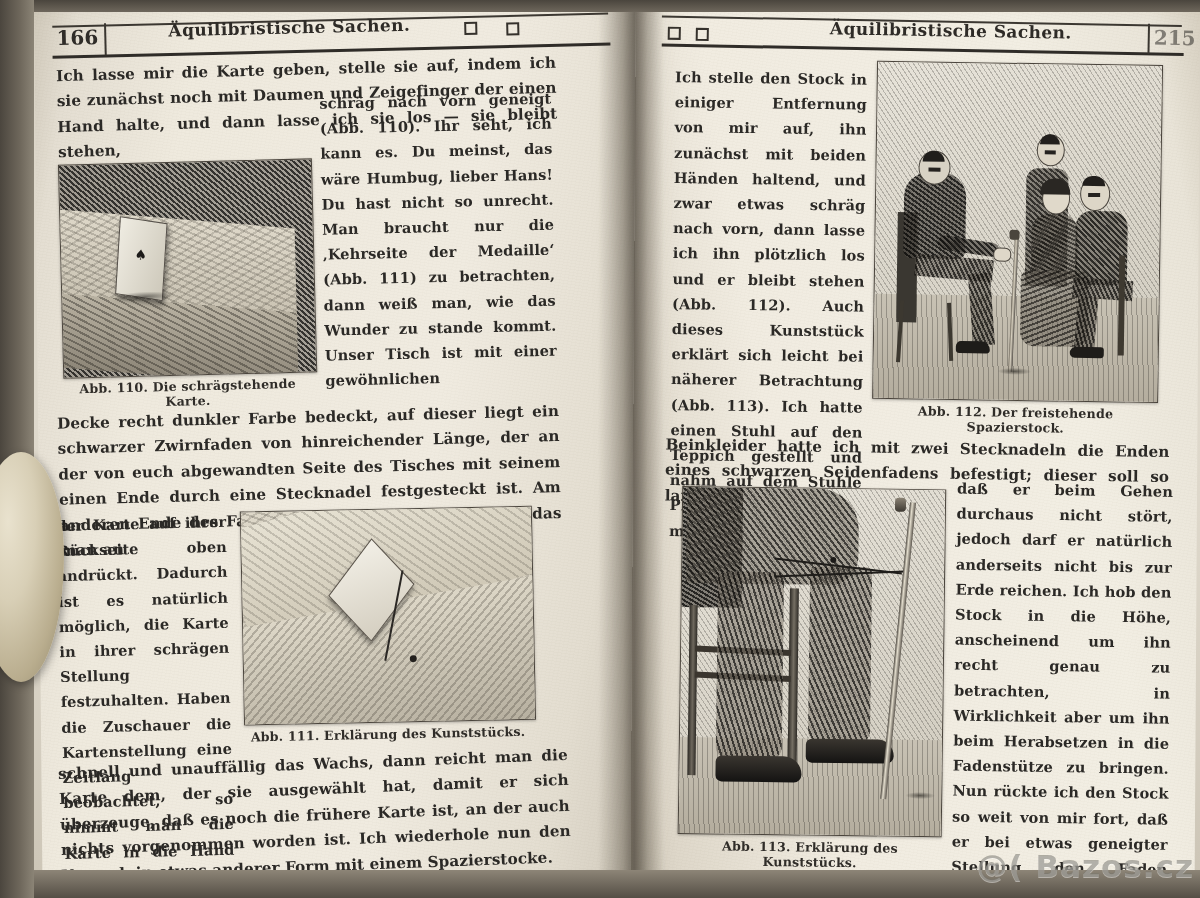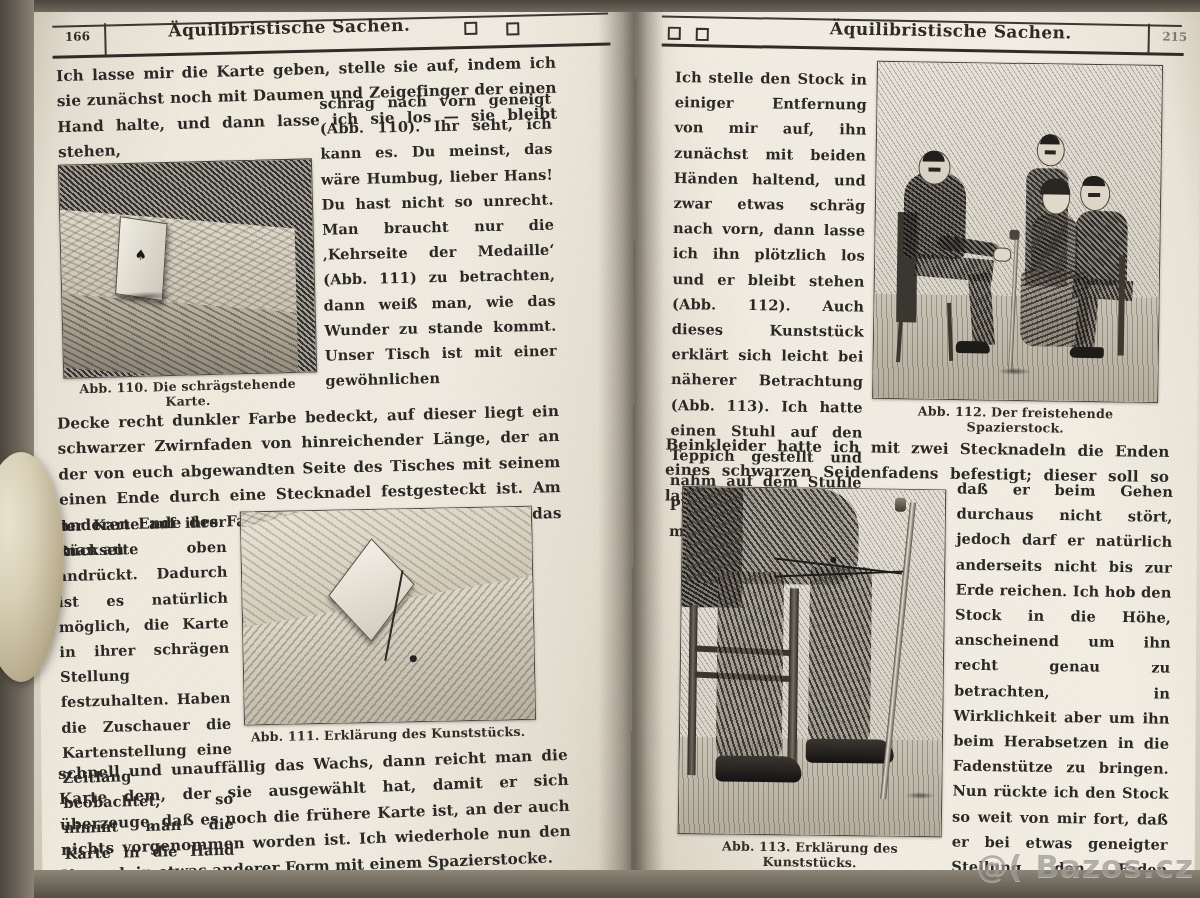--- a/index.html
+++ b/index.html
@@ -53,21 +53,21 @@
        repeating-linear-gradient(9deg, rgba(120,108,88,.10) 0 1px, rgba(255,255,255,0) 1px 3px),
        repeating-linear-gradient(-78deg, rgba(120,108,88,.07) 0 1px, rgba(255,255,255,0) 1px 4px);}
   .body-txt{
     font-family:"DejaVu Serif", serif;
     font-size:15.2px;line-height:25.4px;color:#2b2926;
     text-align:justify;letter-spacing:.1px;
     font-weight:600;
   }
   .narrow{font-size:14.6px;line-height:25.2px;}
   .head-title{font-size:17px;font-weight:700;letter-spacing:.4px;color:#2e2b27;}
-  .folio{font-size:12px;font-weight:700;color:#2f2c28;}
+  .folio{font-size:20px;font-weight:700;color:#2f2c28;}
   .marksq{width:9px;height:9px;border:2px solid #35312c;display:inline-block;}
 
   
   .fig{position:absolute;border:1px solid #4a443c;overflow:hidden;
      box-shadow:0 1px 3px rgba(0,0,0,.28);}
   .cap{position:absolute;text-align:center;font-size:12.6px;font-weight:700;
      color:#302d29;letter-spacing:.2px;}
 
   
   .hatch{position:absolute;inset:0;}

